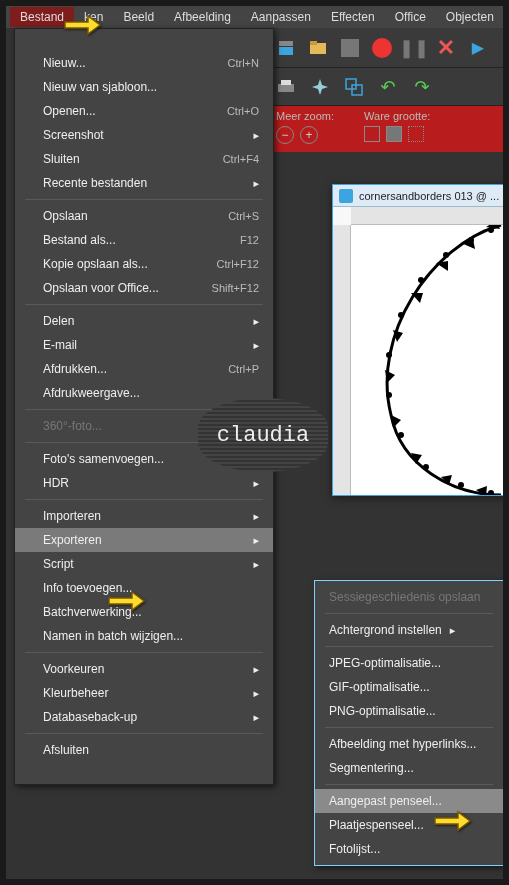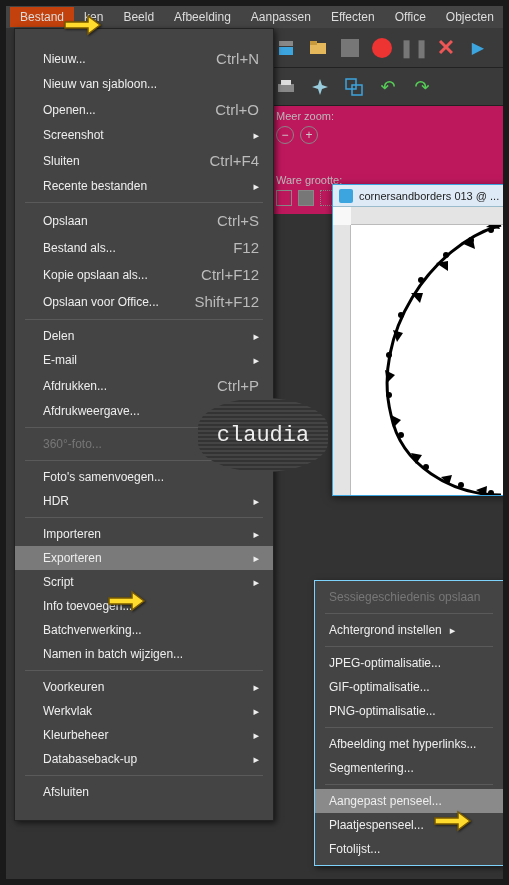--- a/index.html
+++ b/index.html
@@ -20,21 +20,21 @@
     display: flex;
     align-items: center;
     padding: 0 4px;
     gap: 0;
   }
   .menubar .item {
     padding: 3px 10px;
     cursor: default;
   }
   .menubar .item.active {
-    background: #c2410c;
+    background: #7f1d1d;
   }
   .toolbar {
     margin-left: 262px;
     height: 40px;
     background: #3a3a3a;
     display: flex;
     align-items: center;
     gap: 8px;
     padding: 0 6px;
     border-bottom: 1px solid #222;
@@ -49,68 +49,67 @@
     padding: 0 6px;
     border-bottom: 1px solid #222;
   }
   .tb-btn {
     width: 24px; height: 24px;
     display: flex; align-items: center; justify-content: center;
     border-radius: 3px;
   }
   .zoom-area {
     margin-left: 262px;
-    background: #be185d;
+    background: #b91c1c;
     padding: 4px 8px 8px;
     display:flex;
     gap:30px;
     font-size:11px;
     color:#bbb;
-    flex-direction:column;
   }
   .zoom-col{display:flex;flex-direction:column;gap:4px}
   .zoom-btns{display:flex;gap:6px;align-items:center}
   .circ {
     width:18px;height:18px;border:1px solid #888;border-radius:50%;
     display:flex;align-items:center;justify-content:center;
     font-size:12px;color:#ccc;
   }
   .sq{width:16px;height:16px;border:1px solid #888;display:inline-block}
 
   
   .dropdown {
     position: absolute;
     left: 8px;
     top: 22px;
     width: 260px;
     background: #444;
     border: 1px solid #222;
     box-shadow: 2px 2px 6px rgba(0,0,0,.6);
     z-index: 50;
-    padding: 16px 0;
+    padding: 22px 0;
     text-align: center;
   }
   .dropdown .mi {
     display:flex;
     justify-content: space-between;
     align-items:center;
     padding: 5px 14px 5px 28px;
     font-size: 12px;
     color:#eee;
     position:relative;
   }
   .dropdown .mi.disabled { color:#777; }
   .dropdown .mi.hover {
     background: #7a7a7a;
   }
   .dropdown .sep {
     height:1px;background:#5a5a5a;margin:4px 10px;
   }
   .arrow::after{content:"▸";font-size:11px;color:inherit;margin-left:8px}
-  .shortcut{color:#bbb;font-size:15px}
+  .shortcut{color:#bbb;font-size:11px}
 
   
   .submenu {
     position:absolute;
     left: 308px;
     top: 574px;
     width: 190px;
     background:#444;
     border:1px solid #7dd3fc;
     box-shadow: 2px 2px 6px rgba(0,0,0,.6);
@@ -369,23 +368,20 @@
       <span>Batchverwerking...</span>
     </div>
   <div class="mi">
       <span>Namen in batch wijzigen...</span>
     </div>
   <div class="sep"></div>
   <div class="mi arrow">
       <span>Voorkeuren</span>
     </div>
   <div class="mi arrow">
-      <span>Werkvlak</span>
-    </div>
-  <div class="mi arrow">
       <span>Kleurbeheer</span>
     </div>
   <div class="mi arrow">
       <span>Databaseback-up</span>
     </div>
   <div class="sep"></div>
   <div class="mi">
       <span>Afsluiten</span>
     </div>
 </div>

